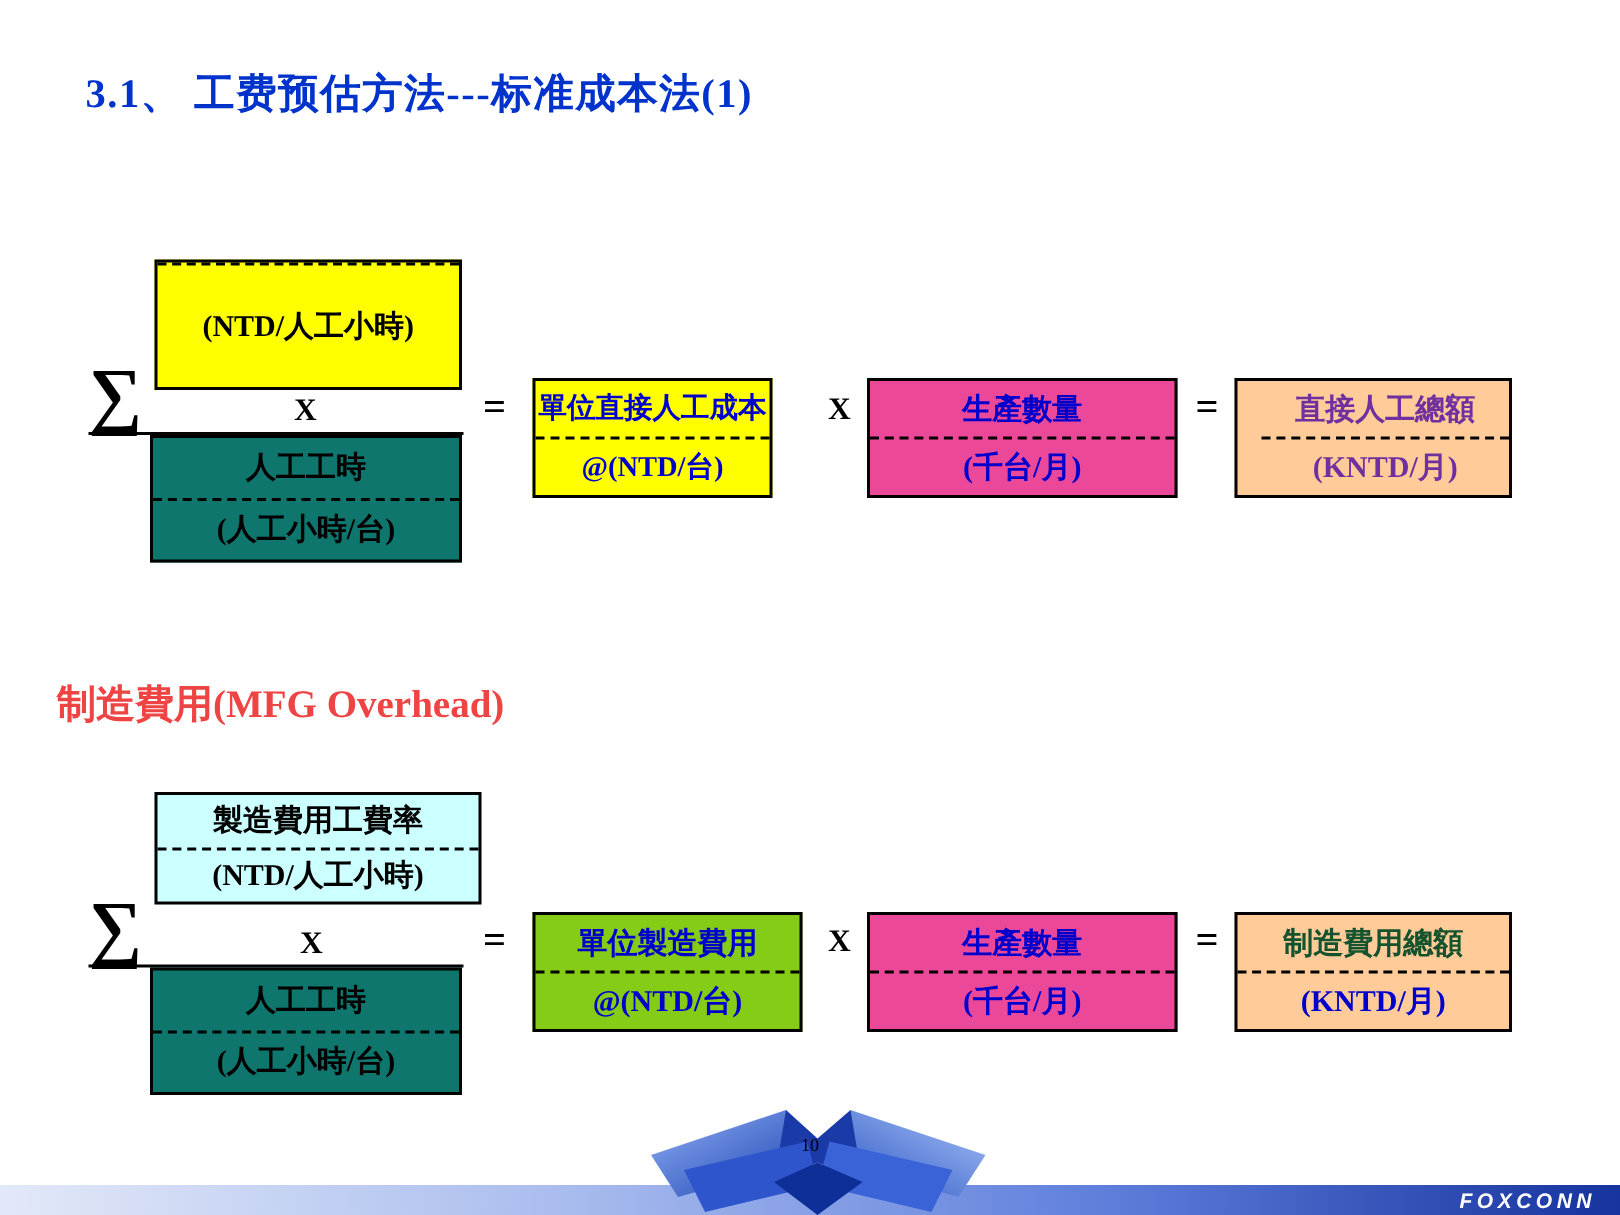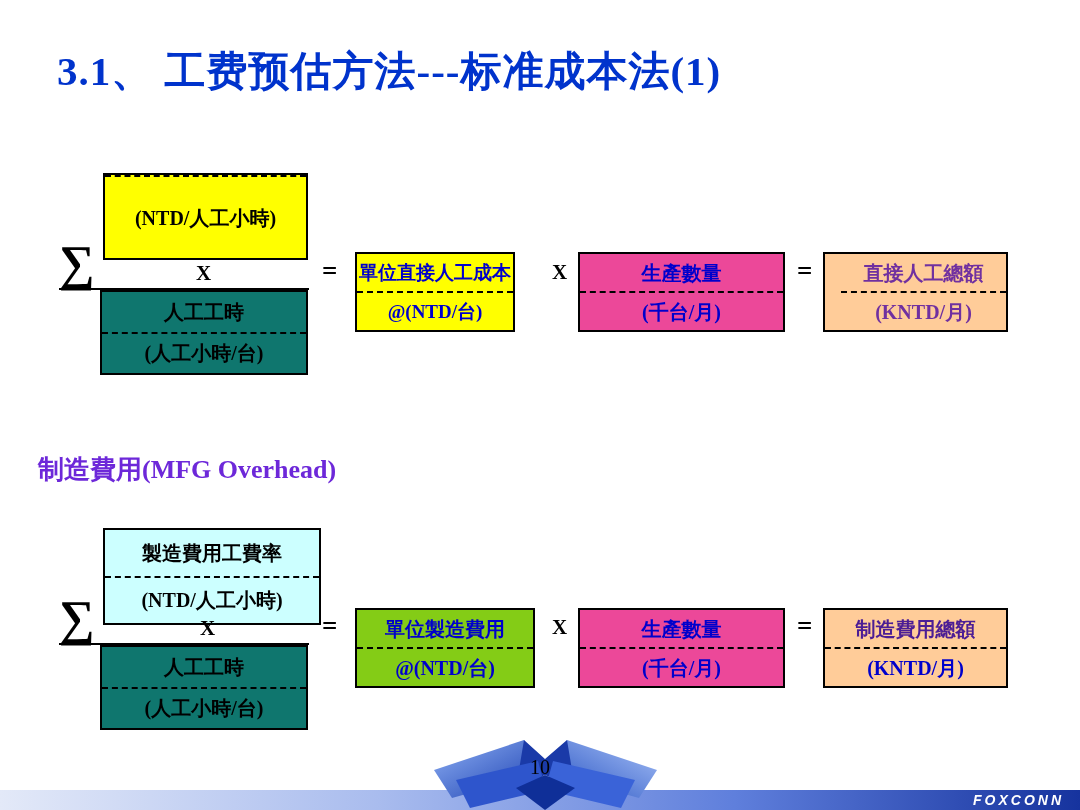--- a/index.html
+++ b/index.html
@@ -4,58 +4,58 @@
 <style>
   * { margin:0; padding:0; box-sizing:border-box; }
   html,body { background:#9aa0a6; }
   .slide {
     position:relative; width:1080px; height:810px; margin:0 auto;
     background:#ffffff; overflow:hidden;
     font-family:"Liberation Serif","DejaVu Serif",serif;
   }
   .title {
     position:absolute; left:57px; top:44px;
-    font-size:41px; font-weight:bold; color:#0033cc; letter-spacing:1px;
+    font-size:27px; font-weight:bold; color:#0033cc; letter-spacing:1px;
     white-space:nowrap;
   }
   .section-label {
     position:absolute; left:38px; top:452px;
-    font-size:26px; font-weight:bold; color:#6d28d9;
+    font-size:26px; font-weight:bold; color:#ef4444;
   }
   .fbox {
     position:absolute; border:2px solid #000;
     display:flex; flex-direction:column;
     font-weight:bold; text-align:center; font-size:20px; line-height:1;
   }
   .fbox .l1, .fbox .l2 {
     flex:1; display:flex; align-items:center; justify-content:center;
     white-space:nowrap; overflow:hidden; padding:0 2px;
   }
   .fbox .l2 { border-top:2px dashed #000; }
   .bg-yellow { background:#ffff00; }
   .bg-pink   { background:#0f766e; }
   .bg-green  { background:#ec4899; }
   .bg-peach  { background:#ffcc99; }
   .bg-cyan   { background:#84cc16; }
   .bg-ltcyan { background:#ccffff; }
   .tx-black  { color:#000000; }
   .tx-blue   { color:#0000cc; }
   .tx-purple { color:#7030a0;padding-left:16px; }
-  .tx-red    { color:#4c1d95; }
+  .tx-red    { color:#14532d; }
   .op {
     position:absolute; font-weight:bold; color:#000;
     font-family:"Liberation Serif","DejaVu Serif",serif; line-height:1;
   }
   .sigma { font-size:50px; }
   .mult  { font-size:21px; }
   .eq    { font-size:27px; }
   .sumline { position:absolute; height:2px; background:#000; }
   .page-num {
     position:absolute; left:0; right:0; top:756px; text-align:center;
-    font-size:20px; color:#000; z-index:6;
+    font-size:12px; color:#000; z-index:6;
   }
   .footer-bar {
     position:absolute; left:0; bottom:0; width:1080px; height:20px; z-index:2;
     background:linear-gradient(90deg,#e3e9f8 0%,#a9bcee 35%,#5f7fdc 68%,#16339e 100%);
   }
   .brand {
     position:absolute; right:16px; bottom:2px; z-index:7;
     color:#ffffff; font-weight:bold; font-style:italic;
     font-size:14px; letter-spacing:3px;
     font-family:"Liberation Sans","DejaVu Sans",sans-serif;
@@ -101,21 +101,21 @@
 
   <div class="fbox bg-peach tx-purple" style="left:823px; top:252px; width:185px; height:80px;">
     <div class="l1">直接人工總額</div>
     <div class="l2">(KNTD/月)</div>
   </div>
 
   <div class="section-label">制造費用(MFG Overhead)</div>
 
   <div class="op sigma" style="left:59px; top:593px;">∑</div>
 
-  <div class="fbox bg-ltcyan tx-black" style="left:103px; top:528px; width:218px; height:97px;">
+  <div class="fbox bg-ltcyan tx-black" style="left:103px; top:528px; width:218px; height:75px;">
     <div class="l1">製造費用工費率</div>
     <div class="l2">(NTD/人工小時)</div>
   </div>
 
   <div class="op mult" style="left:200px; top:618px;">X</div>
   <div class="sumline" style="left:59px; top:643px; width:250px;"></div>
 
   <div class="fbox bg-pink tx-black" style="left:100px; top:645px; width:208px; height:85px;">
     <div class="l1">人工工時</div>
     <div class="l2">(人工小時/台)</div>

